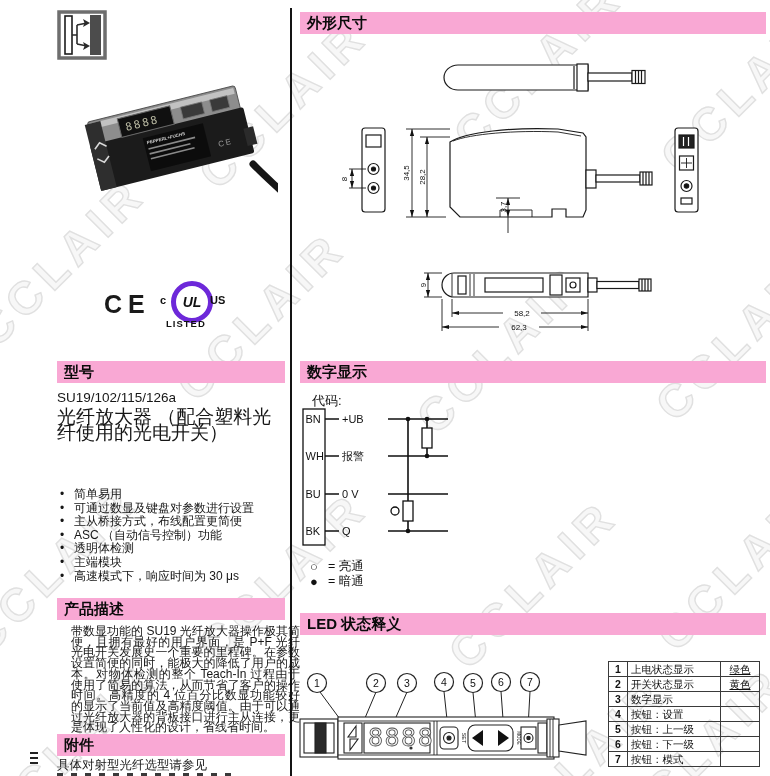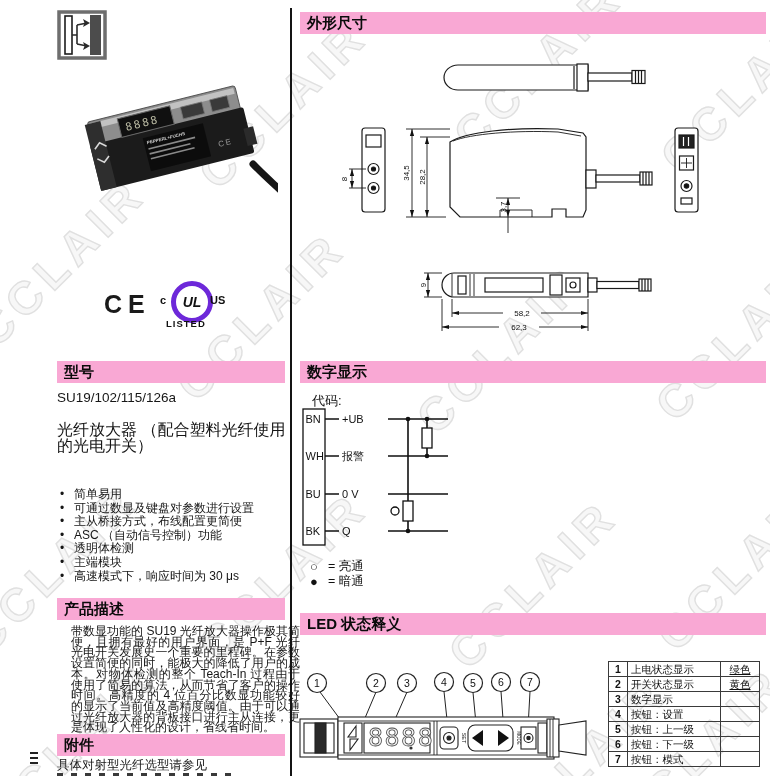--- a/index.html
+++ b/index.html
@@ -13,21 +13,21 @@
       font-family:"Liberation Sans",sans-serif;}
   .content{position:absolute;inset:0;z-index:1;}
   
   .hdr{position:absolute;height:22px;background:#f9a8d4;color:#0b0b0b;font-size:15px;
        font-weight:bold;line-height:22px;padding-left:7px;box-sizing:border-box;}
   .hdr.left{left:57px;width:228px;}
   .hdr.right{left:300px;width:466px;}
   .divider{position:absolute;left:290px;top:8px;width:2px;height:768px;background:#141414;}
   
   .model-name{left:57px;top:390px;font-size:13.5px;font-weight:normal;}
-  .model-desc{left:57px;top:422px;width:229px;font-size:16px;line-height:16px;}
+  .model-desc{left:57px;top:409px;width:229px;font-size:19px;line-height:16px;}
   .bullets{left:57px;top:488px;width:231px;font-size:12px;line-height:13.6px;}
   .bullets .row{display:flex;}
   .bullets .b{width:17px;padding-left:3px;box-sizing:border-box;}
   .para{left:71px;top:626px;width:229px;font-size:12px;line-height:10.7px;text-align:justify;}
   .acc-text{left:57px;top:757px;font-size:12.5px;}
   .clip-line{left:57px;top:771px;width:178px;height:5px;overflow:hidden;}
   .clip-line .dashes{height:3px;margin-top:2px;
      background:repeating-linear-gradient(90deg,#3a3a3a 0 6px,transparent 6px 14px);}
   .margin-mark{left:30px;top:752px;width:8px;height:14px;
      background:repeating-linear-gradient(#222 0 2px,transparent 2px 5px);}

